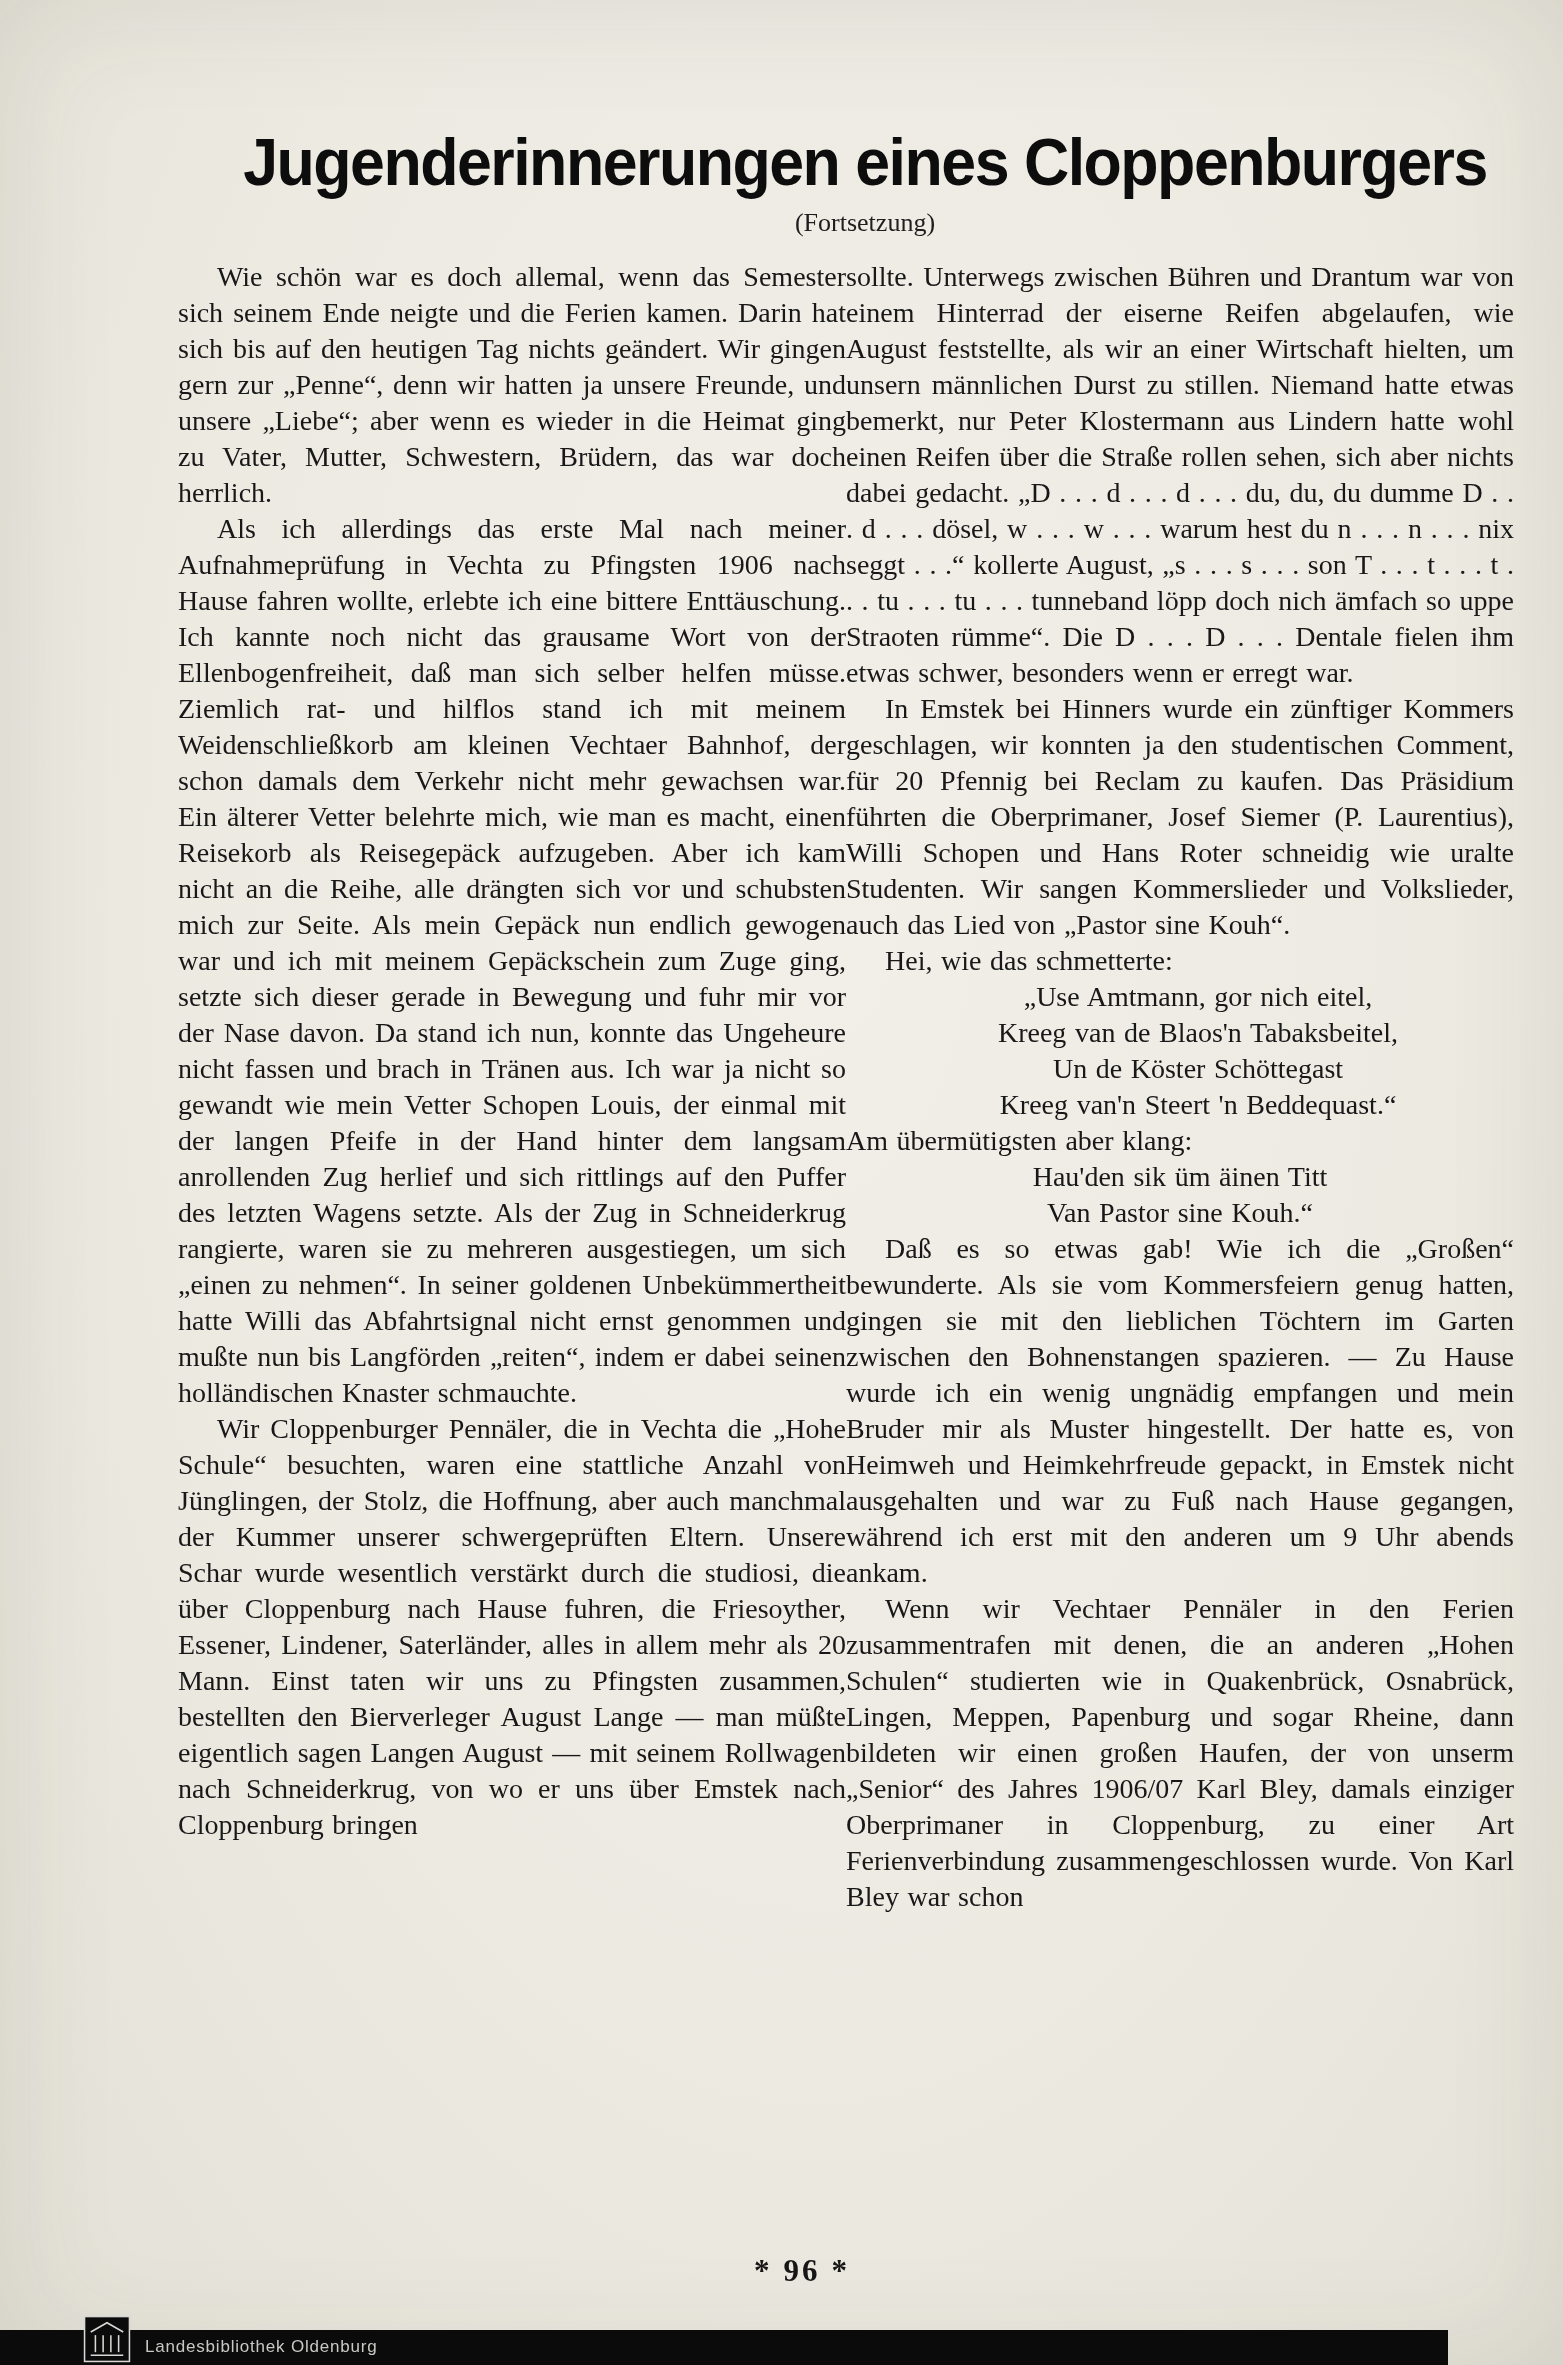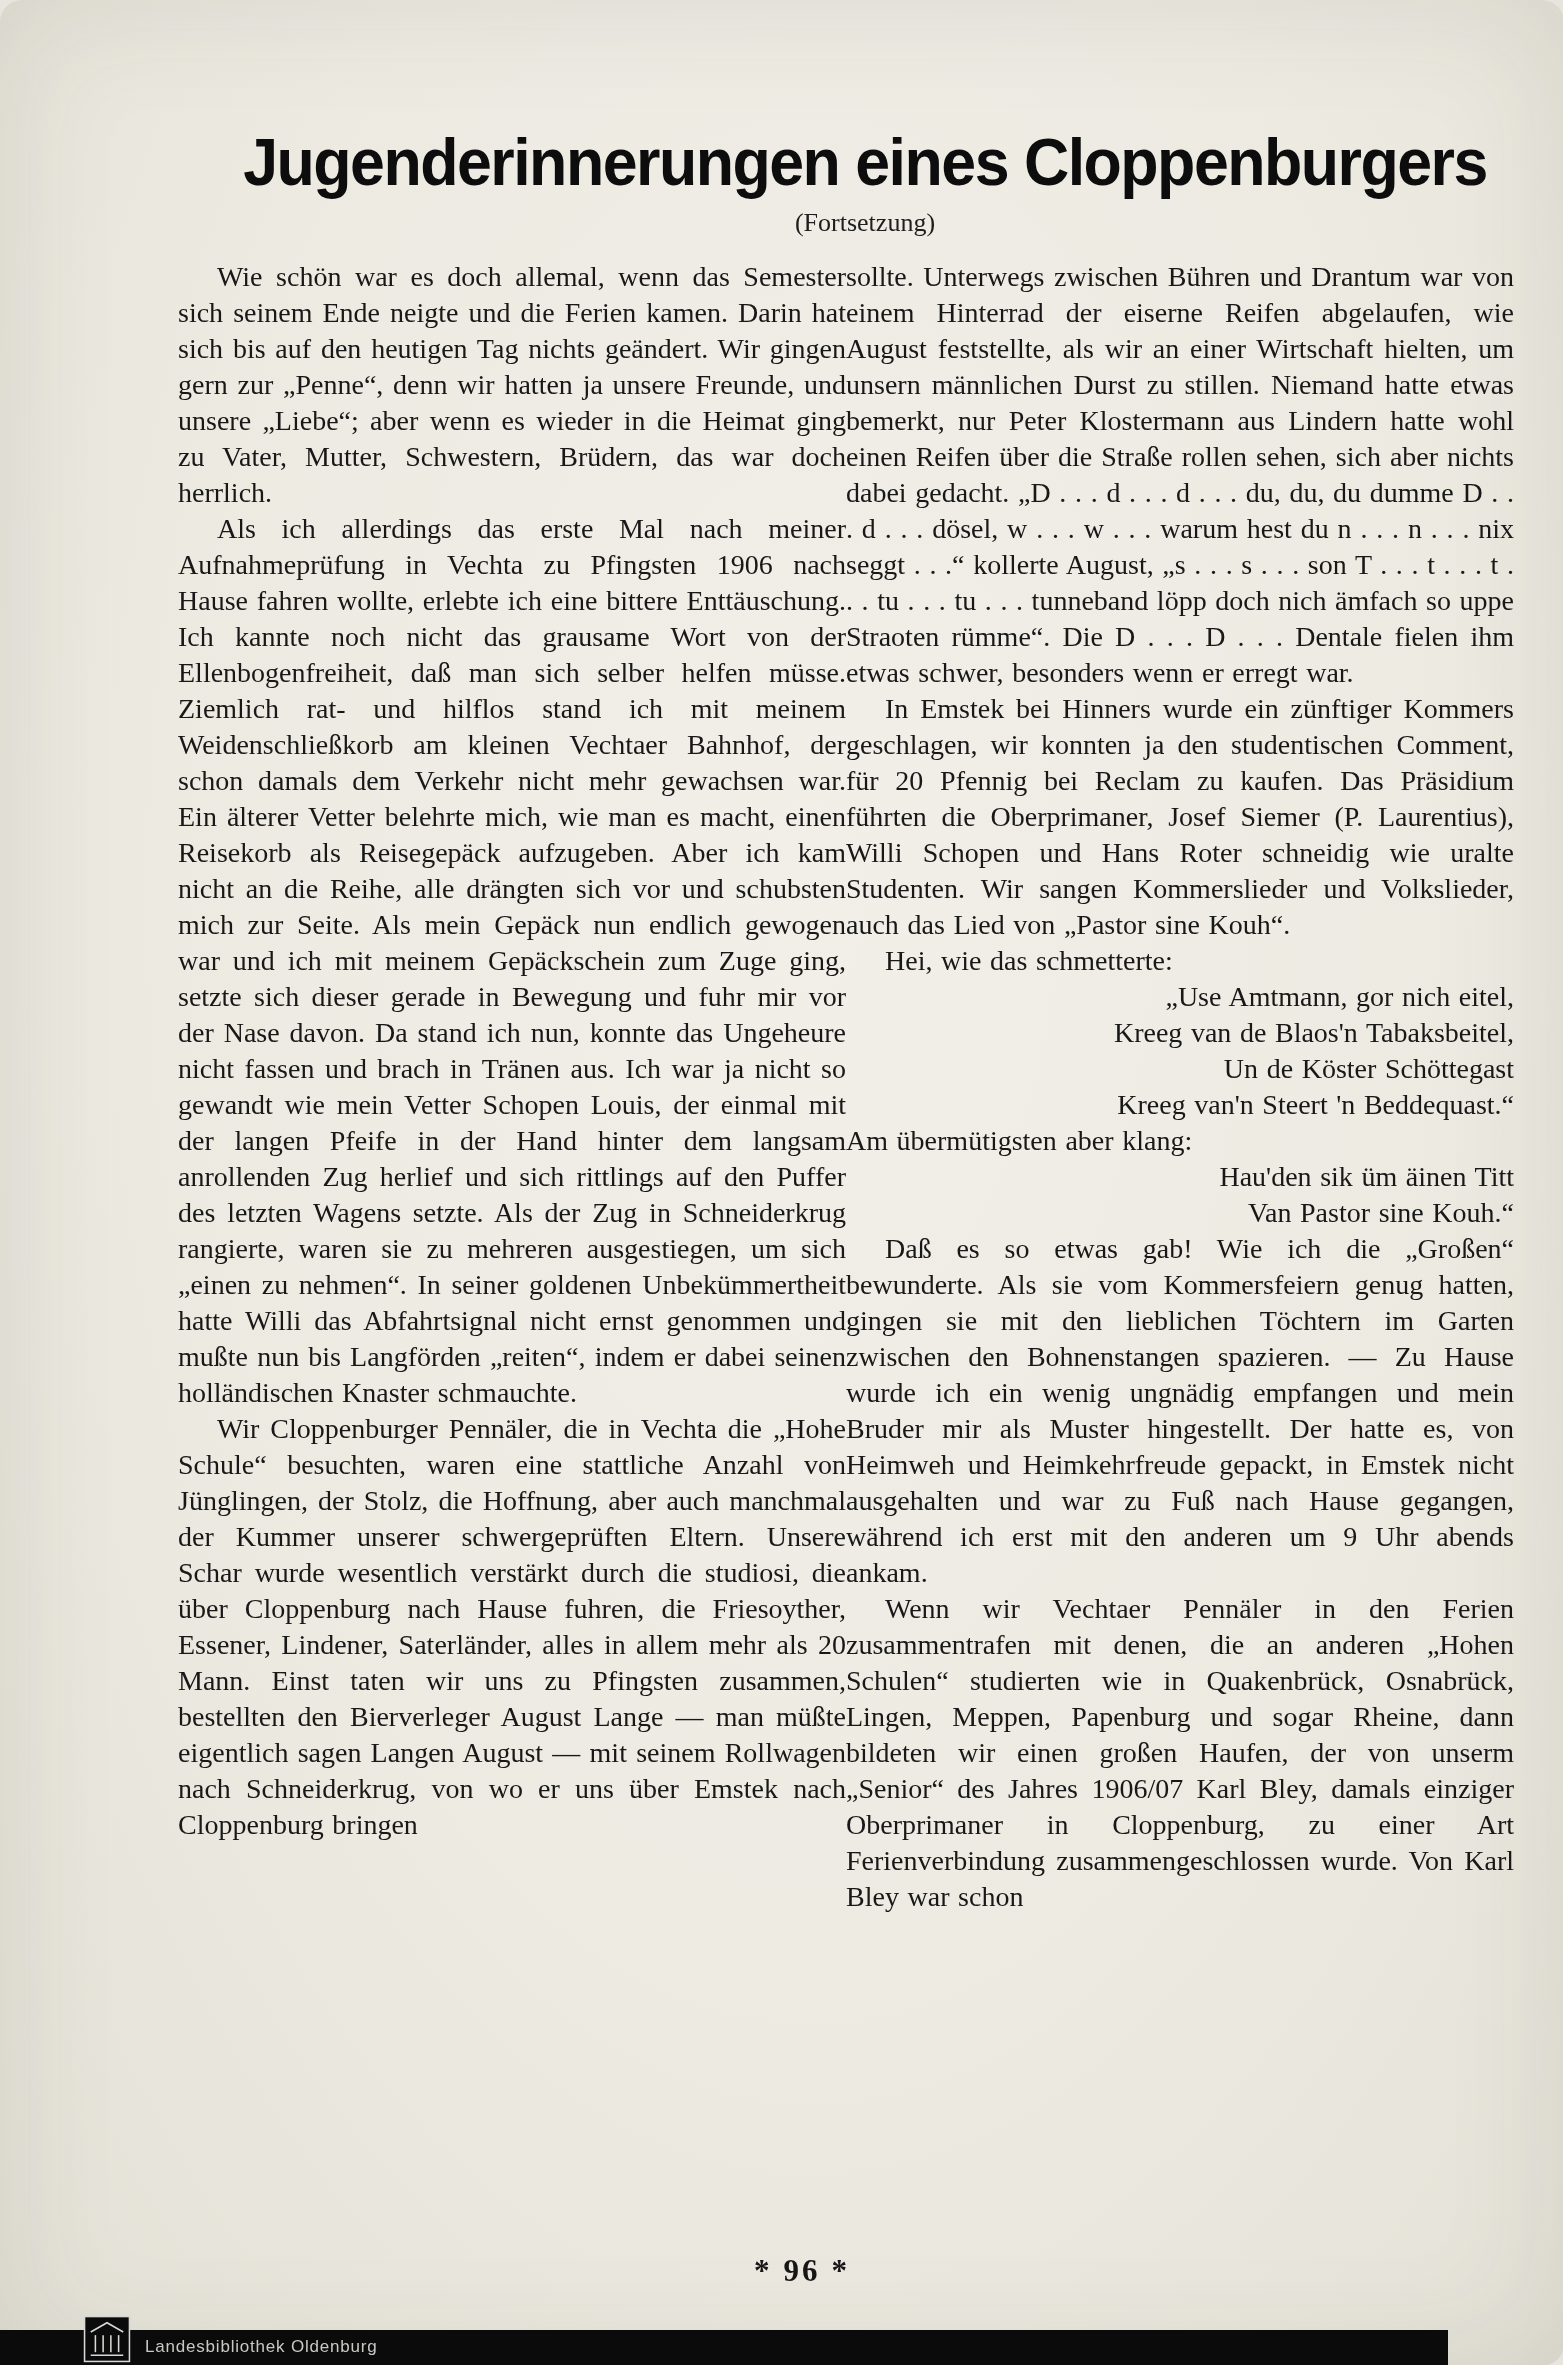--- a/index.html
+++ b/index.html
@@ -9,21 +9,20 @@
     overflow: hidden;
     font-family: "Liberation Serif", serif;
     color: #1c1c1c;
     background: #e8e5de;
   }
   .paper {
     position: absolute;
     inset: 0;
     background: radial-gradient(ellipse at 52% 38%, #f1efe8 0%, #edeae2 55%, #e3e0d6 100%);
     box-shadow: inset 0 0 125px rgba(60,55,40,0.10);
-    border-radius: 22px;
   }
   .content {
     position: absolute;
     left: 178px;
     top: 124px;
     width: 1374px;
   }
   .title {
     font-family: "Liberation Sans", sans-serif;
     font-weight: 700;
@@ -50,21 +49,21 @@
     width: 668px;
     font-size: 28px;
     line-height: 36px;
     text-align: justify;
     word-spacing: 1.6px;
     color: #181818;
   }
   .col p { text-align: justify; }
   .indent { text-indent: 39px; }
   .verse-line {
-    text-align: right;
+    text-align: center;
     white-space: nowrap;
   }
   .v-indent { padding-left: 36px; }
   .pagenum {
     position: absolute;
     left: 0;
     top: 2253px;
     width: 1564px;
     text-align: center;
     font-size: 31px;

